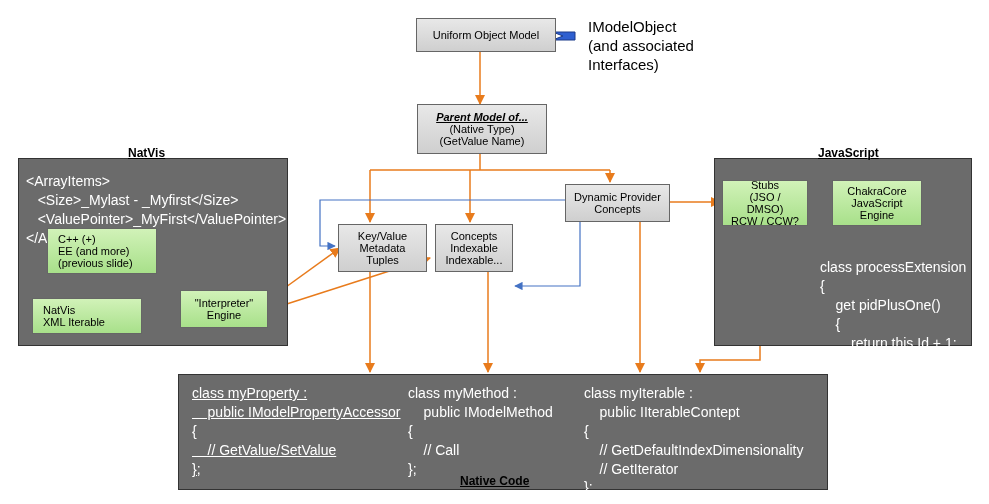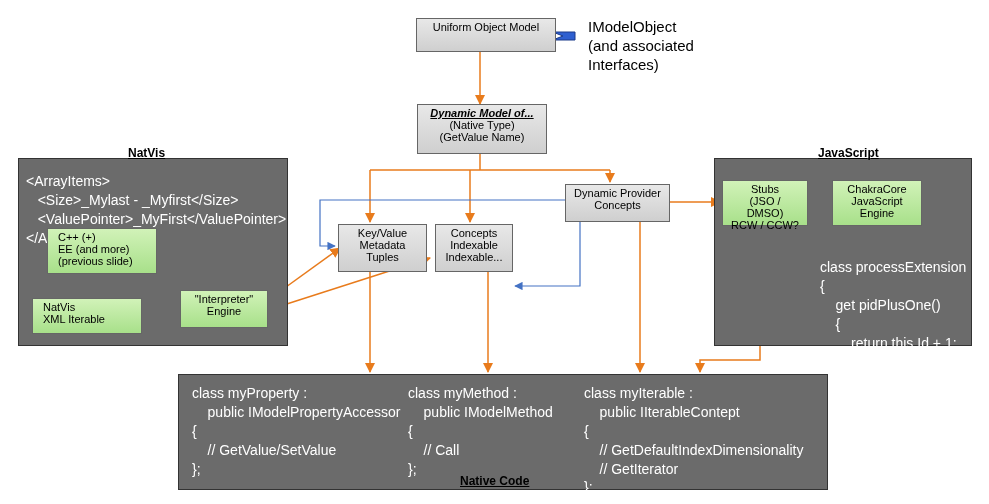--- a/index.html
+++ b/index.html
@@ -11,20 +11,21 @@
     height: 504px;
     position: relative;
     overflow: hidden;
   }
   .box {
     position: absolute;
     border: 1px solid #666;
     text-align: center;
     display: flex;
     flex-direction: column;
+    justify-content: center;
     align-items: center;
     padding: 2px 8px;
   }
   .gray-box {
     background: linear-gradient(to bottom, #e8e8e8, #cfcfcf);
   }
   .green-box {
     background: linear-gradient(to bottom, #d1f2b8, #a8e08a);
   }
   .panel {
@@ -108,21 +109,21 @@
 <div class="box gray-box" style="left:416px; top:18px; width:140px; height:34px;">
   <span>Uniform Object Model</span>
 </div>
 <div class="note" style="left:588px; top:18px; line-height:1.25;">
   <div>IModelObject</div>
   <div>(and associated</div>
   <div>Interfaces)</div>
 </div>
 
 <div class="box gray-box" style="left:417px; top:104px; width:130px; height:50px;">
-  <span class="bold-italic-under">Dynamic Model of...</span>
+  <span class="bold-italic-under">Parent Model of...</span>
   <span>(Native Type)</span>
   <span>(GetValue Name)</span>
 </div>
 
 <div class="box gray-box" style="left:565px; top:184px; width:105px; height:38px;">
   <span>Dynamic Provider</span>
   <span>Concepts</span>
 </div>
 
 <div class="box gray-box" style="left:338px; top:224px; width:89px; height:48px;">
@@ -179,21 +180,21 @@
 {
     get pidPlusOne()
     {
         return this.Id + 1;
     }
 }</div>
 
 <div class="panel" style="left:178px; top:374px; width:650px; height:116px;"></div>
 <div class="panel-title" style="left:460px; top:474px;">Native Code</div>
 
-<div class="code-white" style="left:192px; top:384px;">class myProperty :
+<div class="code-white" style="left:192px; top:384px;text-decoration:underline;">class myProperty :
     public IModelPropertyAccessor
 {
     // GetValue/SetValue
 };</div>
 <div class="code-white" style="left:408px; top:384px;">class myMethod :
     public IModelMethod
 {
     // Call
 };</div>
 <div class="code-white" style="left:584px; top:384px;">class myIterable :

